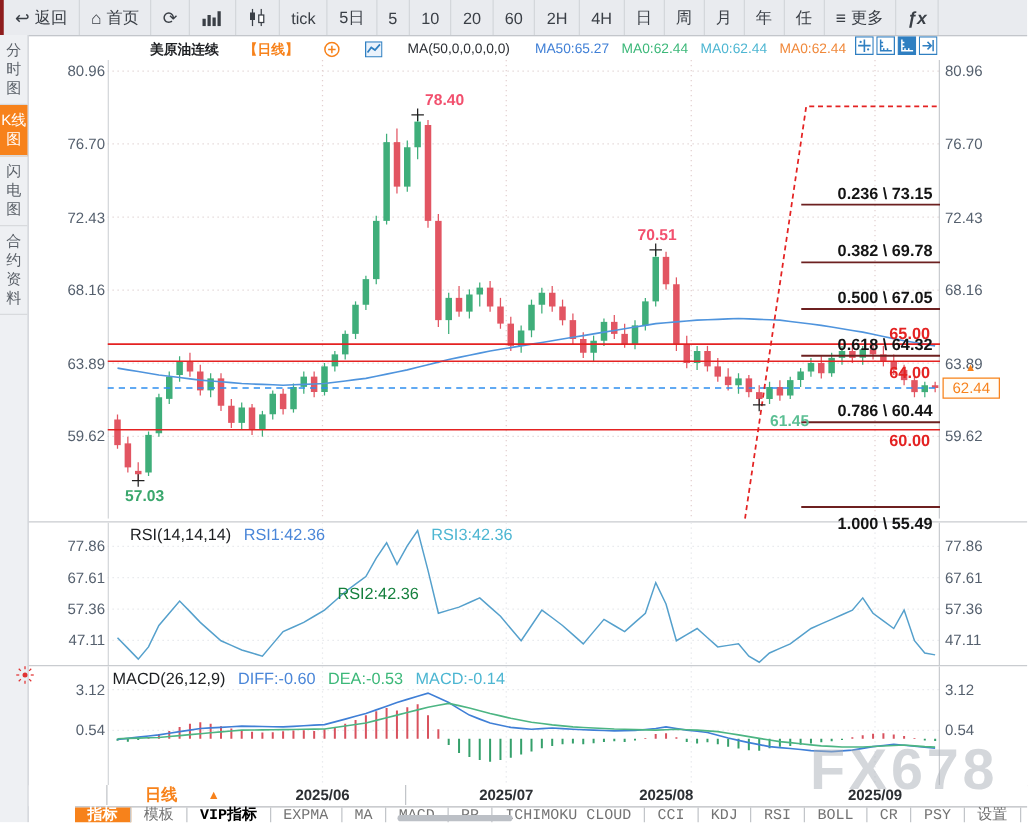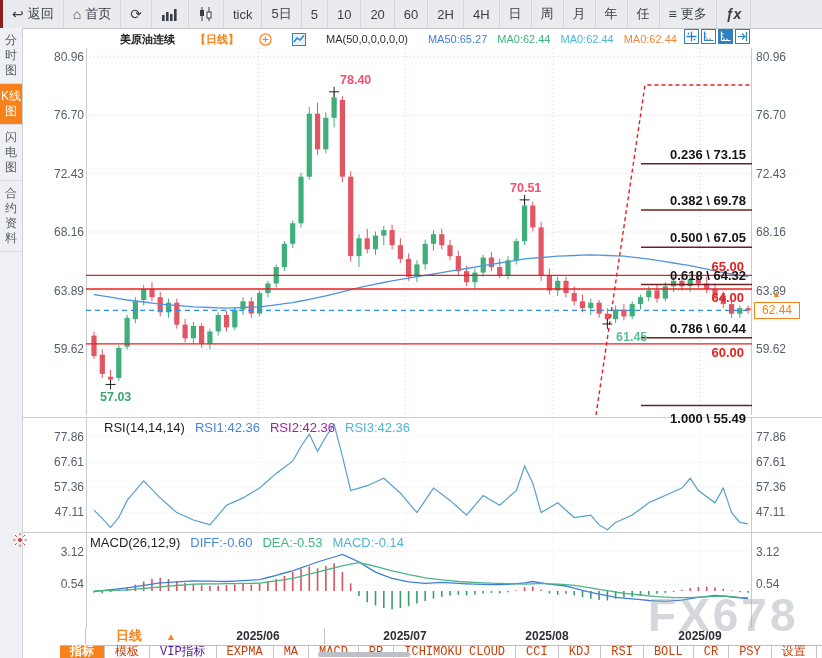--- a/index.html
+++ b/index.html
@@ -38,24 +38,24 @@
   
   .xaxis-row{position:absolute;left:23px;right:0;top:628px;height:17px;background:#fff;}
   .period-box{position:absolute;left:62px;top:0;width:208px;height:16px;border-left:1px solid #c2c5c9;
               border-right:1px solid #c2c5c9;display:flex;align-items:center;gap:24px;padding-left:30px;cursor:pointer;}
   .period-box .p-label{color:#f7821b;font-weight:bold;font-size:13px;}
   .period-box .p-caret{color:#f7821b;font-size:10px;}
   .month-label{position:absolute;top:1px;transform:translateX(-50%);font-size:12px;font-weight:bold;color:#2c2f33;}
   
   .tabs-row{position:absolute;left:60px;right:0;top:645px;height:13px;border-top:1px solid #b9bcc0;
             display:flex;background:#fff;font-family:"Liberation Mono","Liberation Sans",monospace;}
-  .btab{padding:0 10px;font-size:12px;line-height:13px;border-right:1px solid #c2c5c9;color:#c2410c;
+  .btab{padding:0 10px;font-size:12px;line-height:13px;border-right:1px solid #c2c5c9;color:#737373;
         cursor:pointer;white-space:nowrap;}
   .btab.active{background:#f7821b;color:#fff;font-weight:bold;}
-  .btab.vip{color:#4c1d95;font-weight:normal;}
+  .btab.vip{color:#000000;font-weight:bold;}
   .scroll-thumb{position:absolute;left:318px;top:652px;width:92px;height:5px;background:#bcc0c6;border-radius:3px;z-index:7;}
   .watermark{position:absolute;left:648px;top:588px;font-size:46px;font-weight:bold;letter-spacing:3px;
              color:#aab0b8;opacity:.5;z-index:5;pointer-events:none;}
   svg{display:block;}
   .chart-svg{position:absolute;z-index:3;}
 </style>
 </head>
 <body>
 
 <div class="app">
@@ -525,21 +525,21 @@
         <line x1="662.12" y1="58.0" x2="662.12" y2="59.8" stroke="#35a06b" stroke-width="1.6"></line>
       </g>
       <polyline points="8.0,58.6 16.3,57.7 24.6,56.7 32.8,55.8 41.1,54.9 49.4,53.6 57.7,52.3 66.0,51.1 74.2,49.8 82.5,49.3 90.8,48.9 99.1,48.4 107.4,47.9 115.6,48.1 123.9,48.2 132.2,48.4 140.5,48.5 148.8,48.1 157.0,47.6 165.3,47.1 173.6,46.7 181.9,44.5 190.2,42.3 198.4,40.0 206.7,37.8 215.0,34.9 223.3,32.0 231.6,29.0 239.8,26.5 248.1,24.0 256.4,21.5 264.7,25.2 273.0,29.0 281.2,34.1 289.5,39.1 297.8,42.3 306.1,45.4 314.4,47.2 322.6,48.9 330.9,49.7 339.2,50.4 347.5,49.9 355.8,49.4 364.0,49.9 372.3,50.4 380.6,50.8 388.9,51.1 397.2,51.4 405.4,51.7 413.7,51.6 422.0,51.4 430.3,50.6 438.6,49.8 446.8,48.5 455.1,49.8 463.4,51.1 471.7,52.0 480.0,53.0 488.2,55.2 496.5,57.4 504.8,59.3 513.1,61.1 521.4,62.7 529.6,64.3 537.9,65.1 546.2,65.8 554.5,66.6 562.8,67.5 571.0,67.9 579.3,68.3 587.6,67.7 595.9,67.1 604.2,65.7 612.4,64.3 620.7,63.4 629.0,62.4 637.3,63.2 645.6,64.0 653.8,64.8 662.1,65.6" fill="none" stroke="#3f7fd6" stroke-width="1.3"></polyline>
       <polyline points="8.0,58.0 16.3,57.7 24.6,57.5 32.8,57.2 41.1,57.0 49.4,56.2 57.7,55.5 66.0,54.7 74.2,54.0 82.5,53.2 90.8,52.5 99.1,51.8 107.4,51.1 115.6,51.0 123.9,50.9 132.2,50.8 140.5,50.7 148.8,50.6 157.0,50.4 165.3,50.3 173.6,50.2 181.9,49.0 190.2,47.8 198.4,46.6 206.7,45.4 215.0,43.3 223.3,41.2 231.6,39.1 239.8,37.0 248.1,34.9 256.4,32.8 264.7,31.2 273.0,29.7 281.2,31.5 289.5,33.4 297.8,35.6 306.1,37.8 314.4,39.7 322.6,41.6 330.9,43.2 339.2,44.8 347.5,45.8 355.8,46.9 364.0,47.7 372.3,48.5 380.6,49.0 388.9,49.4 397.2,49.8 405.4,50.2 413.7,50.4 422.0,50.7 430.3,50.9 438.6,51.1 446.8,50.8 455.1,50.4 463.4,50.8 471.7,51.1 480.0,51.7 488.2,52.3 496.5,53.6 504.8,54.9 513.1,56.3 521.4,57.7 529.6,59.0 537.9,60.3 546.2,61.1 554.5,62.0 562.8,62.9 571.0,63.7 579.3,64.1 587.6,64.6 595.9,64.6 604.2,64.6 612.4,64.2 620.7,63.8 629.0,63.4 637.3,63.0 645.6,63.7 653.8,64.3 662.1,64.7" fill="none" stroke="#4cb583" stroke-width="1.3"></polyline>
     </svg>
 
   <div class="panel-header" style="left:104px;top:420px;">
     <span style="color:#1d1f22;">RSI(14,14,14)</span>
     <span id="rsi-values" style="display:flex;gap:10px;">
         <span style="color: rgb(74, 134, 216);">RSI1:42.36</span>
-        <span style="color: #a21caf;">RSI2:42.36</span>
+        <span style="color: #15803d; margin-top: 47px;">RSI2:42.36</span>
         <span style="color: rgb(77, 182, 210);">RSI3:42.36</span>
       </span>
   </div>
   <div class="panel-header" style="left:90px;top:535px;">
     <span style="color:#1d1f22;">MACD(26,12,9)</span>
     <span id="macd-values" style="display:flex;gap:10px;">
         <span style="color: rgb(74, 134, 216);">DIFF:-0.60</span>
         <span style="color: rgb(60, 184, 121);">DEA:-0.53</span>
         <span style="color: rgb(77, 182, 210);">MACD:-0.14</span>
       </span>
@@ -550,21 +550,21 @@
   <div class="hline" style="top:628px;"></div>
 
   <div class="xaxis-row">
     <div class="period-box">
       <span class="p-label">日线</span>
       <span class="p-caret">▲</span>
     </div>
     <div id="month-labels">
         <div class="month-label" style="left: 235px;">2025/06</div>
         <div class="month-label" style="left: 382px;">2025/07</div>
-        <div class="month-label" style="left: 524px;">2025/08</div>
+        <div class="month-label" style="left: 510px;">2025/08</div>
         <div class="month-label" style="left: 677px;">2025/09</div>
       </div>
   </div>
 
   <div class="tabs-row">
       <div class="btab active">指标</div>
       <div class="btab">模板</div>
       <div class="btab vip">VIP指标</div>
       <div class="btab">EXPMA</div>
       <div class="btab">MA</div>

